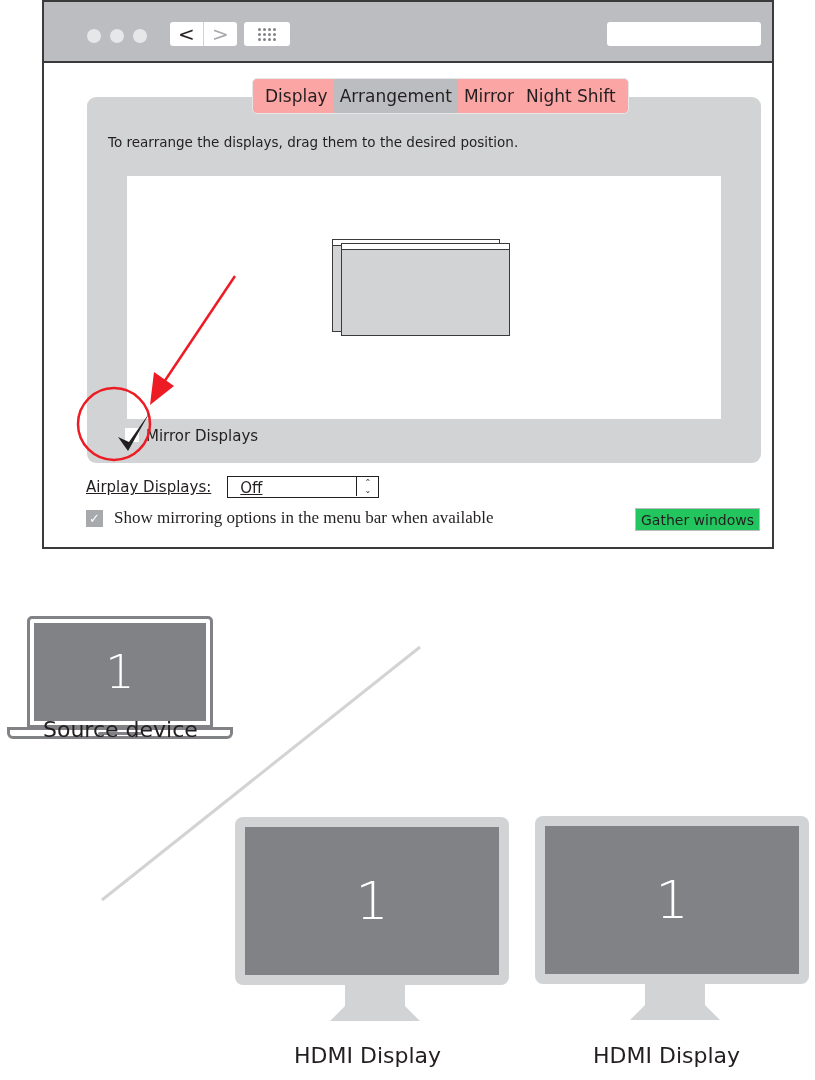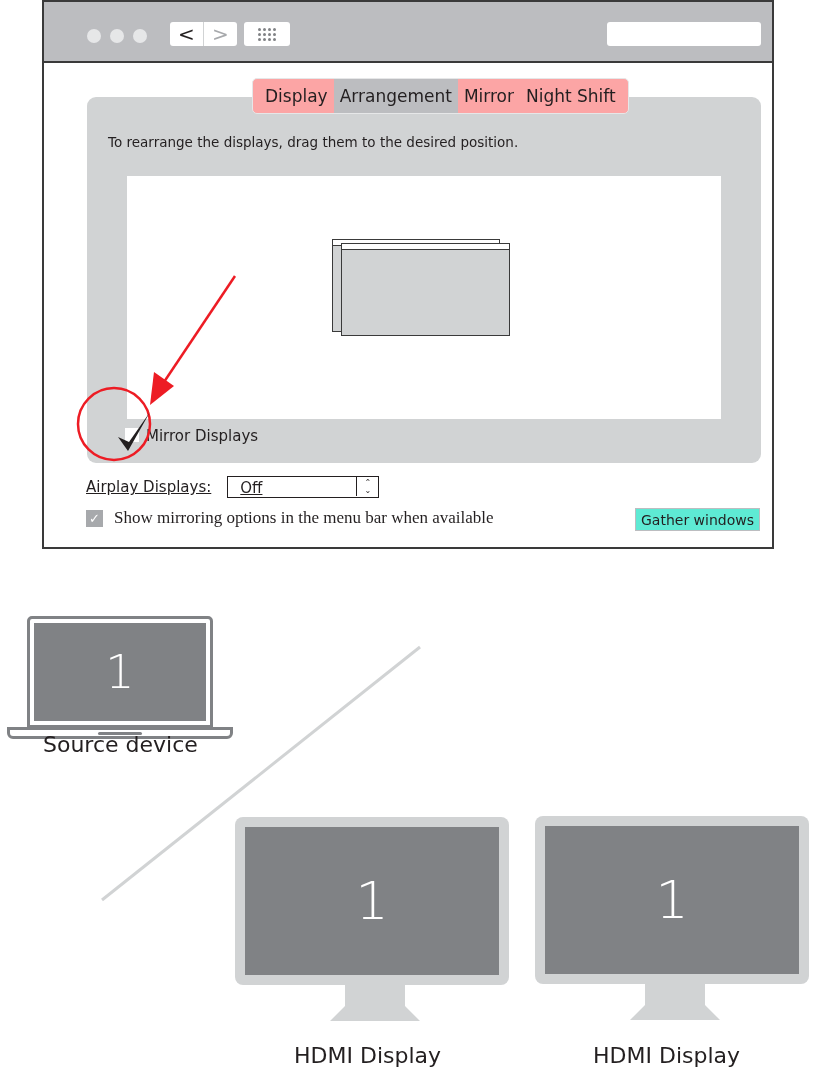--- a/index.html
+++ b/index.html
@@ -35,21 +35,21 @@
   .mirror-row { left: 80px; top: 425px; display: flex; align-items: flex-start; }
   .mirror-box { width: 16px; height: 16px; background: #fff; border: 1px solid #d1d3d4; margin-right: 6px; }
   .mirror-label { font-size: 15px; color: #231f20; }
 
   .airplay { left: 42px; top: 474px; display: flex; align-items: center; font-size: 15px; text-decoration: underline; }
   .select { margin-left: 16px; width: 152px; height: 22px; border: 1.5px solid #231f20; display: flex; align-items: flex-end; font-size: 15px; padding-left: 12px; position: relative; }
   .select .stepper { position: absolute; right: 0; top: 0; width: 22px; height: 19px; border-left: 1.5px solid #231f20; display: flex; flex-direction: column; align-items: center; justify-content: center; font-size: 8px; line-height: 8px; color: #231f20; }
   .showrow { left: 42px; top: 506px; display: flex; align-items: center; }
   .showbox { width: 17px; height: 17px; background: #a7a9ac; color: #fff; font-size: 13px; display: flex; align-items: center; justify-content: center; margin-right: 11px; }
   .showlabel { font-size: 17px; color: #231f20; font-family: Liberation Serif, serif; }
-  .gather { left: 591px; top: 506px; width: 125px; height: 23px; border: 1px solid #bcbdc0; font-size: 14px; display: flex; align-items: center; justify-content: center; color: #231f20; background: #5eead4; }
+  .gather { left: 591px; top: 506px; width: 125px; height: 23px; border: 1px solid #bcbdc0; font-size: 14px; display: flex; align-items: center; justify-content: center; color: #231f20; background: #22c55e; }
 
   
   .laptop-lid { left: 27px; top: 616px; width: 186px; height: 112px; border: 3px solid #808285; border-radius: 5px 5px 0 0; background: #fff; padding: 4px; }
   .laptop-screen { width: 100%; height: 100%; background: #808285; display: flex; align-items: center; justify-content: center; color: #fff; font-size: 46px; font-weight: 300; }
   .laptop-base { left: 7px; top: 727px; width: 226px; height: 12px; border: 3px solid #808285; border-radius: 0 0 6px 6px; background: #fff; }
   .laptop-notch { left: 98px; top: 732px; width: 44px; height: 3px; background: #808285; border-radius: 2px; }
   .label { font-size: 22px; color: #231f20; white-space: nowrap; }
 
   .monitor-frame { background: #d1d3d4; border-radius: 8px; padding: 10px; }
   .monitor-screen { width: 100%; height: 100%; background: #808285; display: flex; align-items: center; justify-content: center; color: #fff; font-size: 52px; font-weight: 300; }
@@ -138,21 +138,21 @@
   </g>
   <circle cx="114" cy="424" r="36" fill="none" stroke="#ed1c24" stroke-width="2.5"></circle>
   <path d="M118,437 L128,451 L150,412 L129,442 Z" fill="#231f20"></path>
 </svg>
 
 <div class="abs laptop-lid">
   <div class="laptop-screen">1</div>
 </div>
 <div class="abs laptop-base"></div>
 <div class="abs laptop-notch"></div>
-<div class="abs label" style="left:43px; top:732px;">Source device</div>
+<div class="abs label" style="left:43px; top:717px;">Source device</div>
 
 <svg class="abs" style="left:0; top:600px;" width="815" height="320">
   <line x1="102" y1="300" x2="420" y2="47" stroke="#d1d3d4" stroke-width="3"></line>
 </svg>
 
 <div class="abs monitor-frame" style="left:235px; top:817px; width:274px; height:168px;">
   <div class="monitor-screen">1</div>
 </div>
 <svg class="abs" style="left:320px; top:984px;" width="110" height="40">
   <polygon points="25,0 85,0 85,22 100,37 10,37 25,22" fill="#d1d3d4"></polygon>

